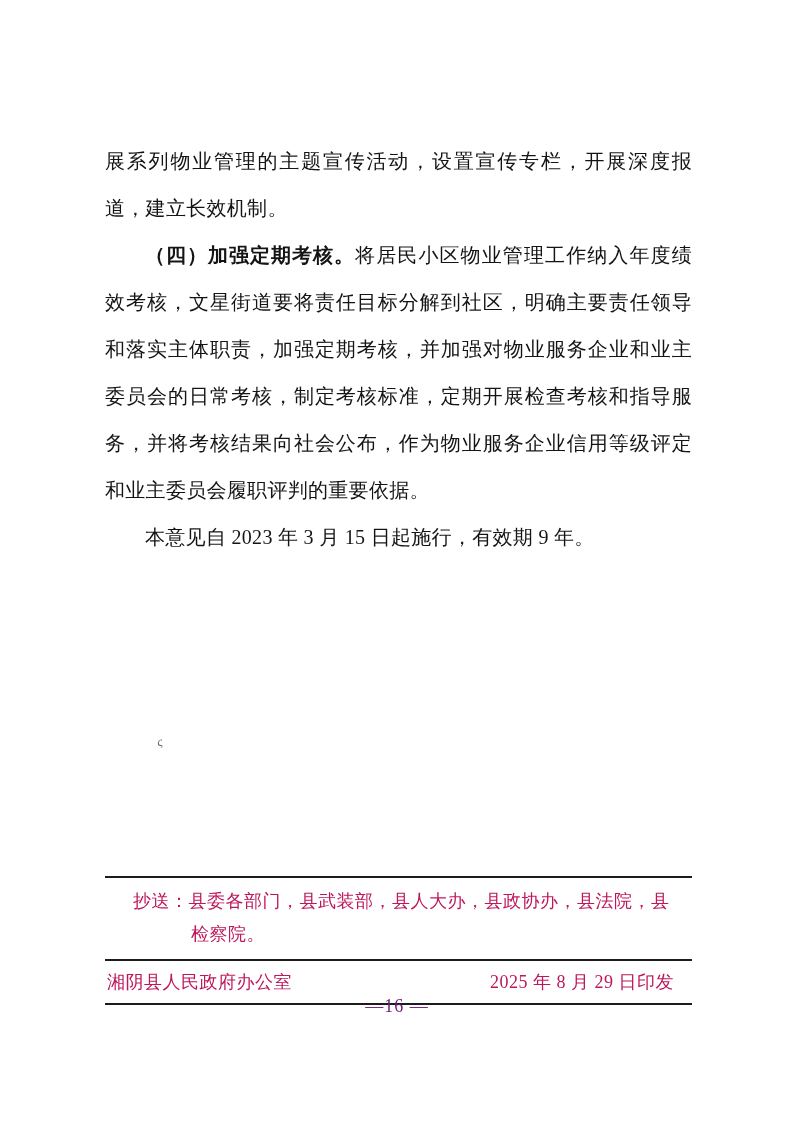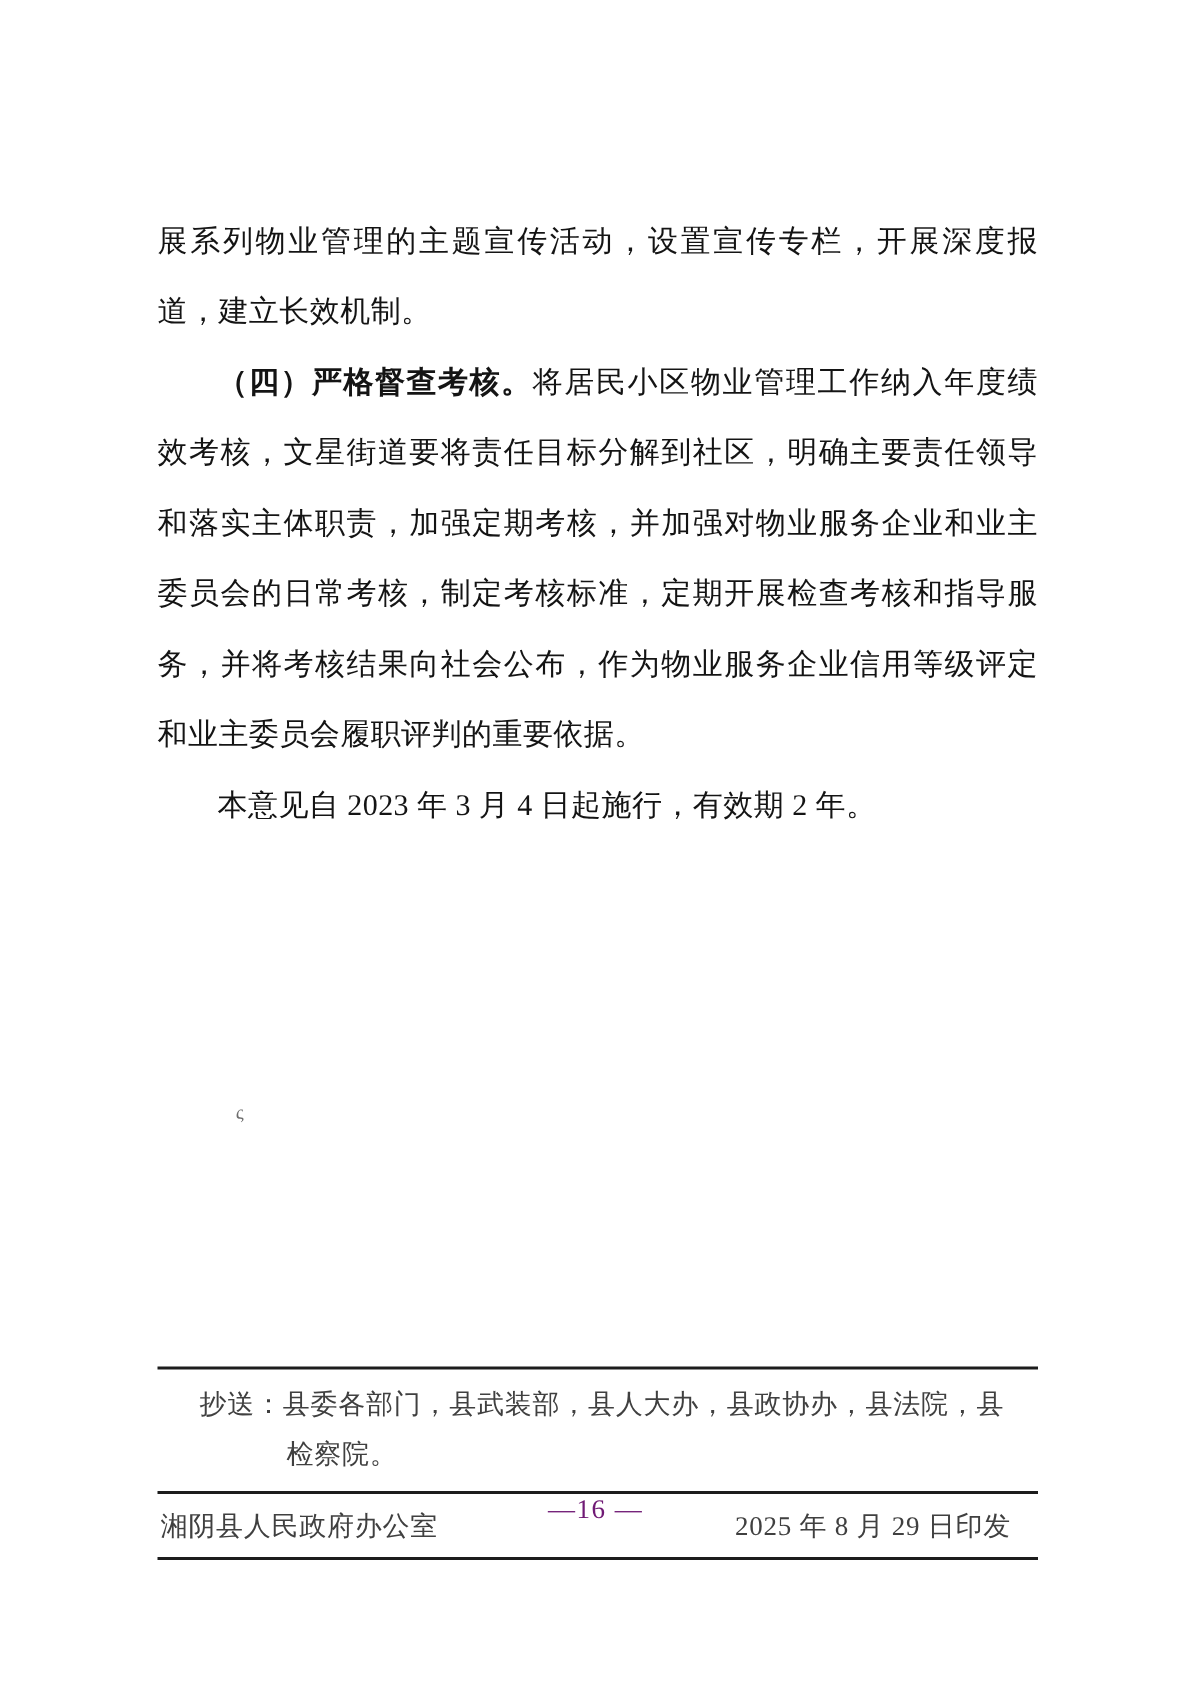--- a/index.html
+++ b/index.html
@@ -40,22 +40,21 @@
     font-style: italic;
     transform: rotate(-12deg);
     opacity: 0.8;
   }
   .doc-footer {
     position: absolute;
     left: 104px;
     right: 101px;
     top: 876px;
     font-size: 18px;
-    color: #404040;
-    margin-top: 35px;
+    color: #be185d;
   }
   .rule {
     border-top: 2px solid #1c1c1c;
     height: 0;
   }
   .copy-block {
     padding: 7px 0 8px 28px;
     line-height: 33px;
     letter-spacing: 0.5px;
   }
@@ -82,24 +81,24 @@
 </head>
 <body>
 
 <div class="page">
 
   <div class="body-text">
     <p class="para no-indent">
       <span>展系列物业管理的主题宣传活动，设置宣传专栏，开展深度报道，建立长效机制。</span>
     </p>
     <p class="para">
-      <span class="hei">（四）严格督查考核。</span><span>将居民小区物业管理工作纳入年度绩效考核，文星街道要将责任目标分解到社区，明确主要责任领导和落实主体职责，加强定期考核，并加强对物业服务企业和业主委员会的日常考核，制定考核标准，定期开展检查考核和指导服务，并将考核结果向社会公布，作为物业服务企业信用等级评定和业主委员会履职评判的重要依据。</span>
+      <span class="hei">（四）加强定期考核。</span><span>将居民小区物业管理工作纳入年度绩效考核，文星街道要将责任目标分解到社区，明确主要责任领导和落实主体职责，加强定期考核，并加强对物业服务企业和业主委员会的日常考核，制定考核标准，定期开展检查考核和指导服务，并将考核结果向社会公布，作为物业服务企业信用等级评定和业主委员会履职评判的重要依据。</span>
     </p>
     <p class="para">
-      <span>本意见自 2023 年 3 月 4 日起施行，有效期 2 年。</span>
+      <span>本意见自 2023 年 3 月 15 日起施行，有效期 9 年。</span>
     </p>
   </div>
 
   <span class="scan-artifact">ς</span>
 
   <div class="doc-footer">
     <div class="rule"></div>
     <div class="copy-block">
       <div>抄送：县委各部门，县武装部，县人大办，县政协办，县法院，县</div>
       <div class="copy-line2">检察院。</div>

